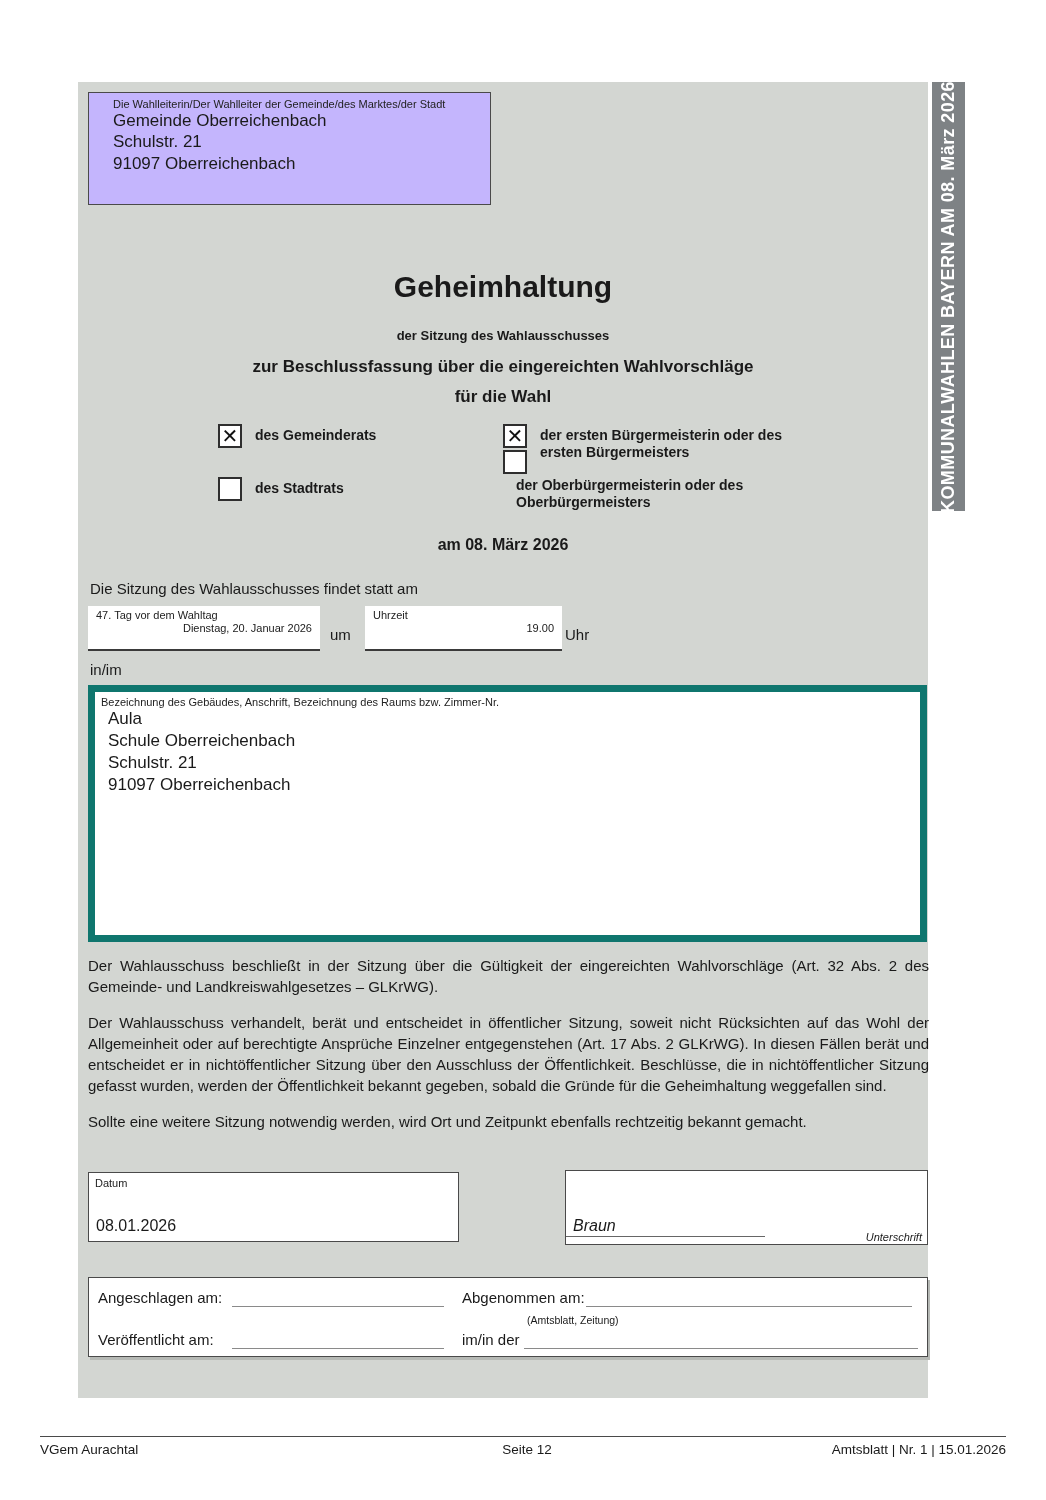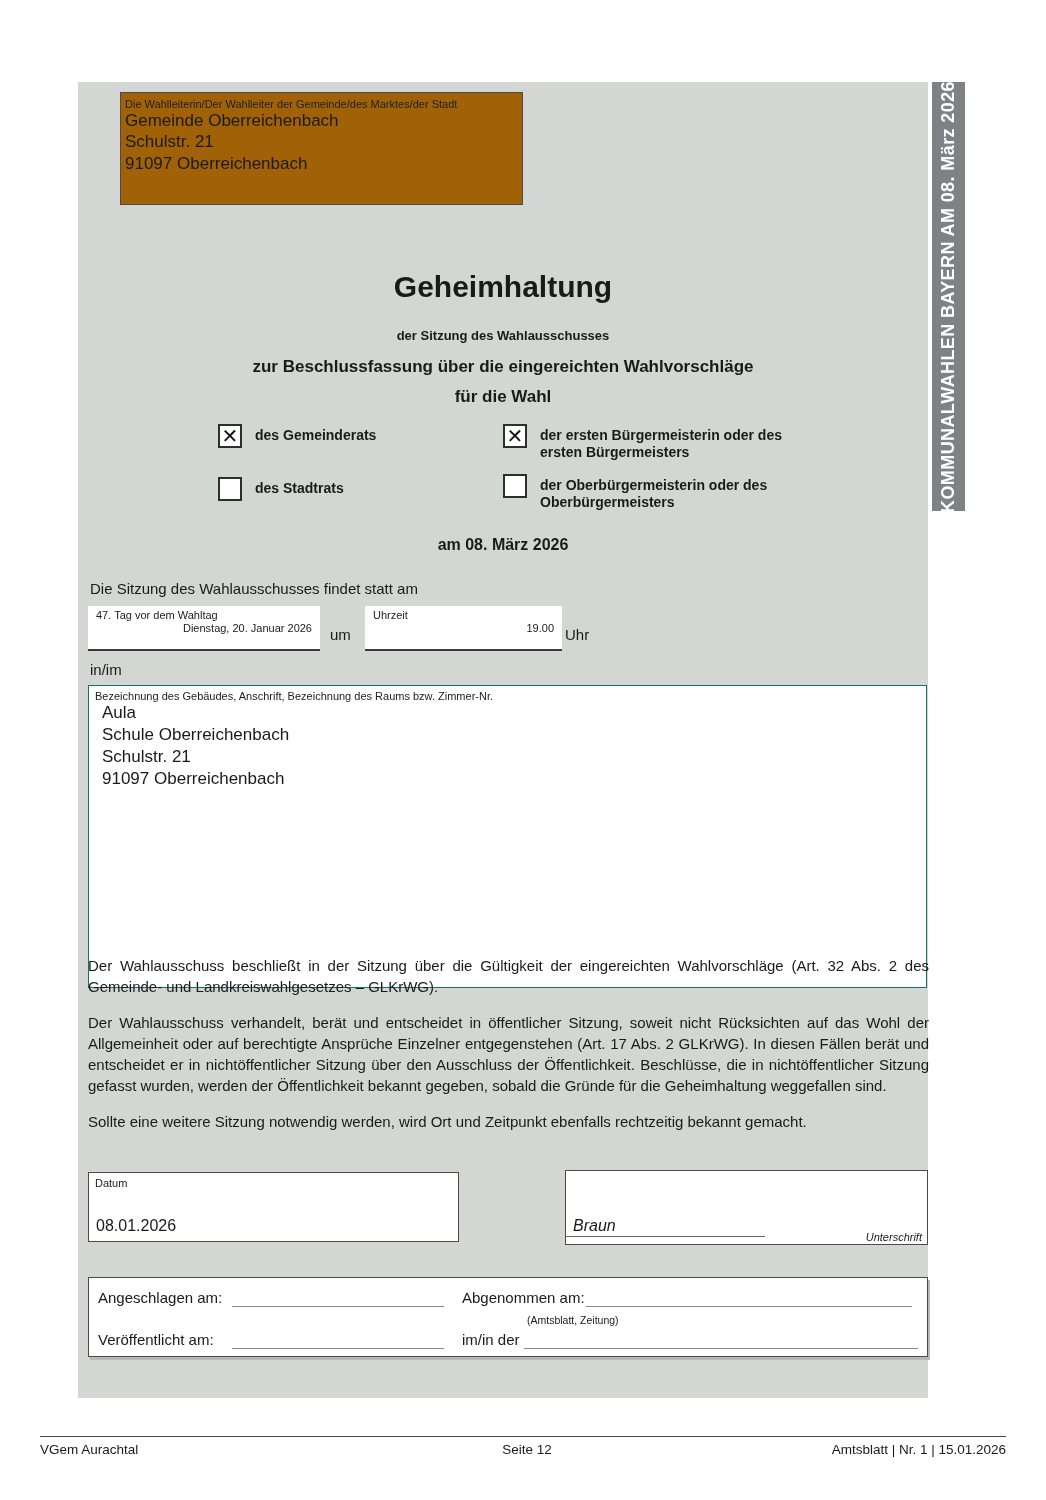--- a/index.html
+++ b/index.html
@@ -6,22 +6,22 @@
   html,body { width:1046px; height:1500px; background:#ffffff; }
   body { font-family:"Liberation Sans","DejaVu Sans",sans-serif; color:#1a1a1a; position:relative; overflow:hidden; }
   .abs { position:absolute; }
 
   .panel { left:78px; top:82px; width:850px; height:1316px; background:#d3d6d2; }
   .banner { left:932px; top:82px; width:33px; height:429px; background:#7e8285;
             display:flex; align-items:center; justify-content:center; }
   .banner span { writing-mode:vertical-rl; transform:rotate(180deg); white-space:nowrap;
                  color:#ffffff; font-weight:bold; font-size:18px; letter-spacing:0.4px; }
 
-  .address-box { left:88px; top:92px; width:403px; height:113px; background:#a16207;
-                 border:1px solid #4a4a4a; padding:5px 4px;margin-left:32px; }
+  .address-box { left:88px; top:92px; width:403px; height:113px; background:#c4b5fd;
+                 border:1px solid #4a4a4a; padding:5px 24px; }
   .small-label { font-size:11px; color:#222; }
   .address-box .line { font-size:17px; line-height:1.26; }
 
   .center-block { left:78px; width:850px; text-align:center; }
   .main-title { top:270px; font-size:30px; font-weight:bold; }
   .sub1 { top:328px; font-size:13px; font-weight:bold; }
   .sub2 { top:357px; font-size:17px; font-weight:bold; }
   .sub3 { top:387px; font-size:17px; font-weight:bold; }
 
   .opt { display:flex; align-items:flex-start; }
@@ -30,22 +30,22 @@
         font-size:20px; font-weight:bold; line-height:24px; color:#111; }
   .cblabel { margin-left:13px; font-size:14px; font-weight:bold; line-height:1.22; margin-top:3px; }
   .opt-narrow .cblabel { width:268px; }
 
   .am-line { top:536px; font-size:16px; font-weight:bold; }
 
   .plain { font-size:15px; }
   .field-box { background:#fff; border-bottom:2px solid #3a3a3a; padding:3px 8px; }
   .field-box .val { font-size:11px; text-align:right; margin-top:1px; }
 
-  .location-box { left:88px; top:685px; width:839px; height:303px; background:#fff;
-                  border:1px solid #0f766e; padding:4px 6px; }
+  .location-box { left:88px; top:685px; width:839px; height:257px; background:#fff;
+                  border:7px solid #0f766e; padding:4px 6px; }
   .location-box .line { font-size:17px; line-height:1.3; padding-left:7px; }
   .location-box .line:first-of-type { margin-top:2px; }
 
   .paras { left:88px; top:955px; width:841px; }
   .paras p { font-size:15px; line-height:21px; text-align:justify; }
   .paras p + p { margin-top:15px; }
 
   .datum-box { left:88px; top:1172px; width:371px; height:70px; background:#fff;
                border:1px solid #4a4a4a; padding:4px 6px; }
   .datum-box .val { position:absolute; left:7px; bottom:6px; font-size:16px; }
@@ -99,21 +99,21 @@
       <span>✕</span>
     </span>
   <span class="cblabel">der ersten Bürgermeisterin oder des ersten Bürgermeisters</span>
 </div>
 <div class="abs opt" style="left:218px;top:477px;">
   <span class="cb">
       <span></span>
     </span>
   <span class="cblabel">des Stadtrats</span>
 </div>
-<div class="abs opt opt-narrow" style="left:503px;top:474px;">
+<div class="abs opt opt-narrow" style="left:503px;top:450px;flex-direction:column;">
   <span class="cb">
       <span></span>
     </span>
   <span class="cblabel">der Oberbürgermeisterin oder des Oberbürgermeisters</span>
 </div>
 
 <div class="abs center-block am-line">am 08. März 2026</div>
 
 <div class="abs plain" style="left:90px;top:580px;">Die Sitzung des Wahlausschusses findet statt am</div>
 

